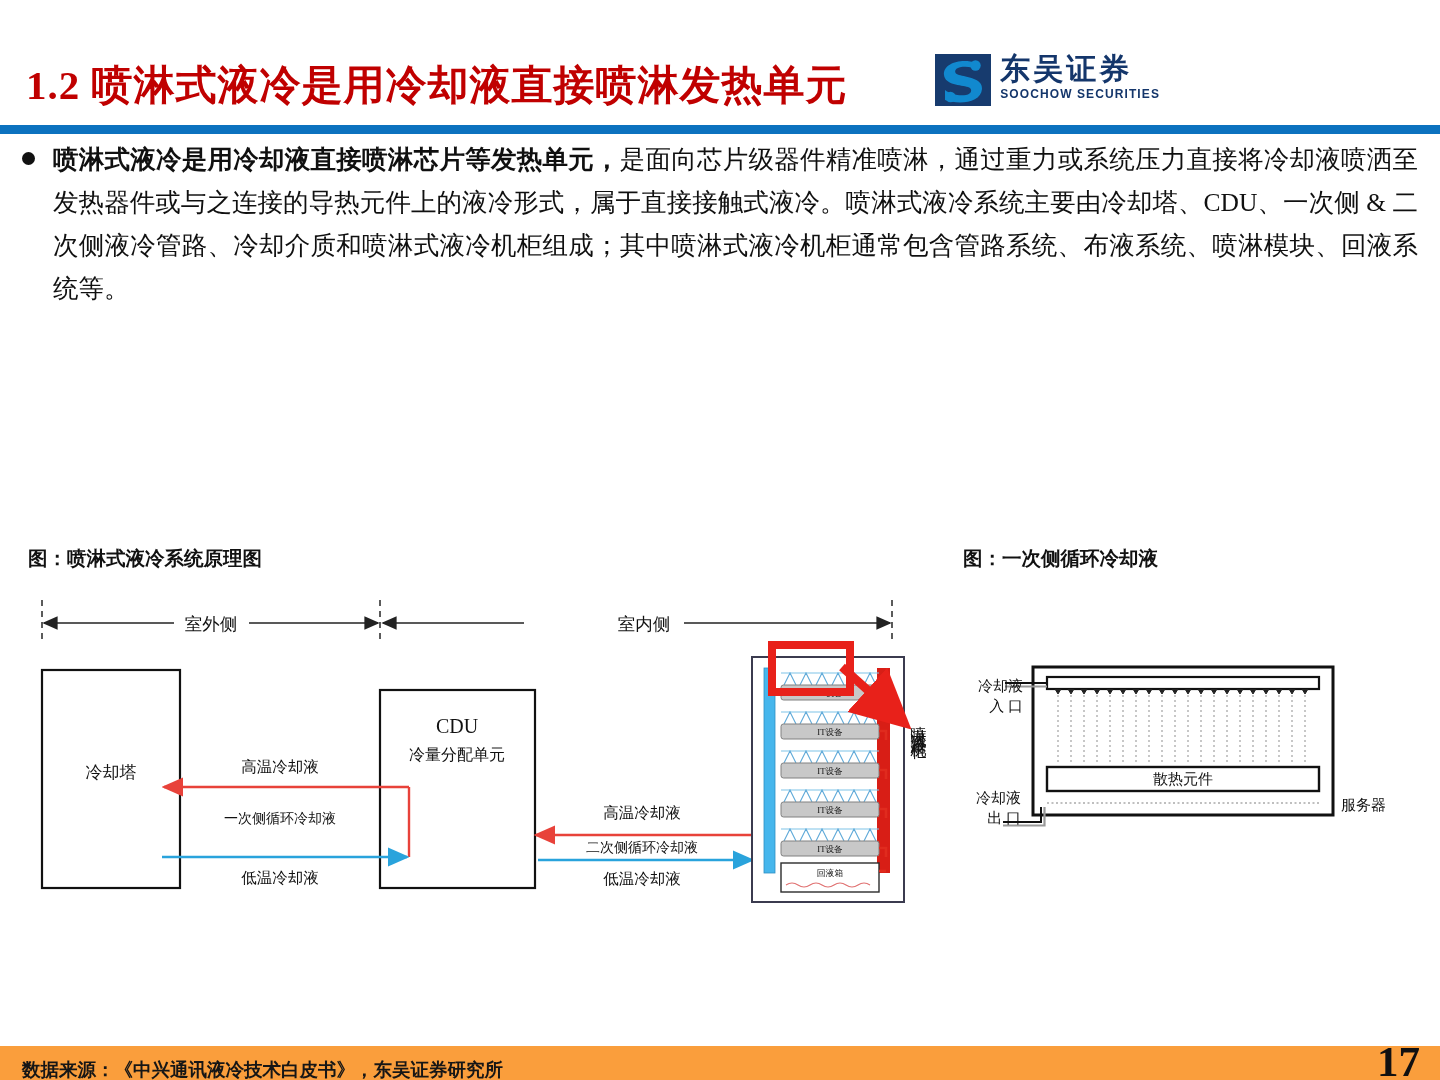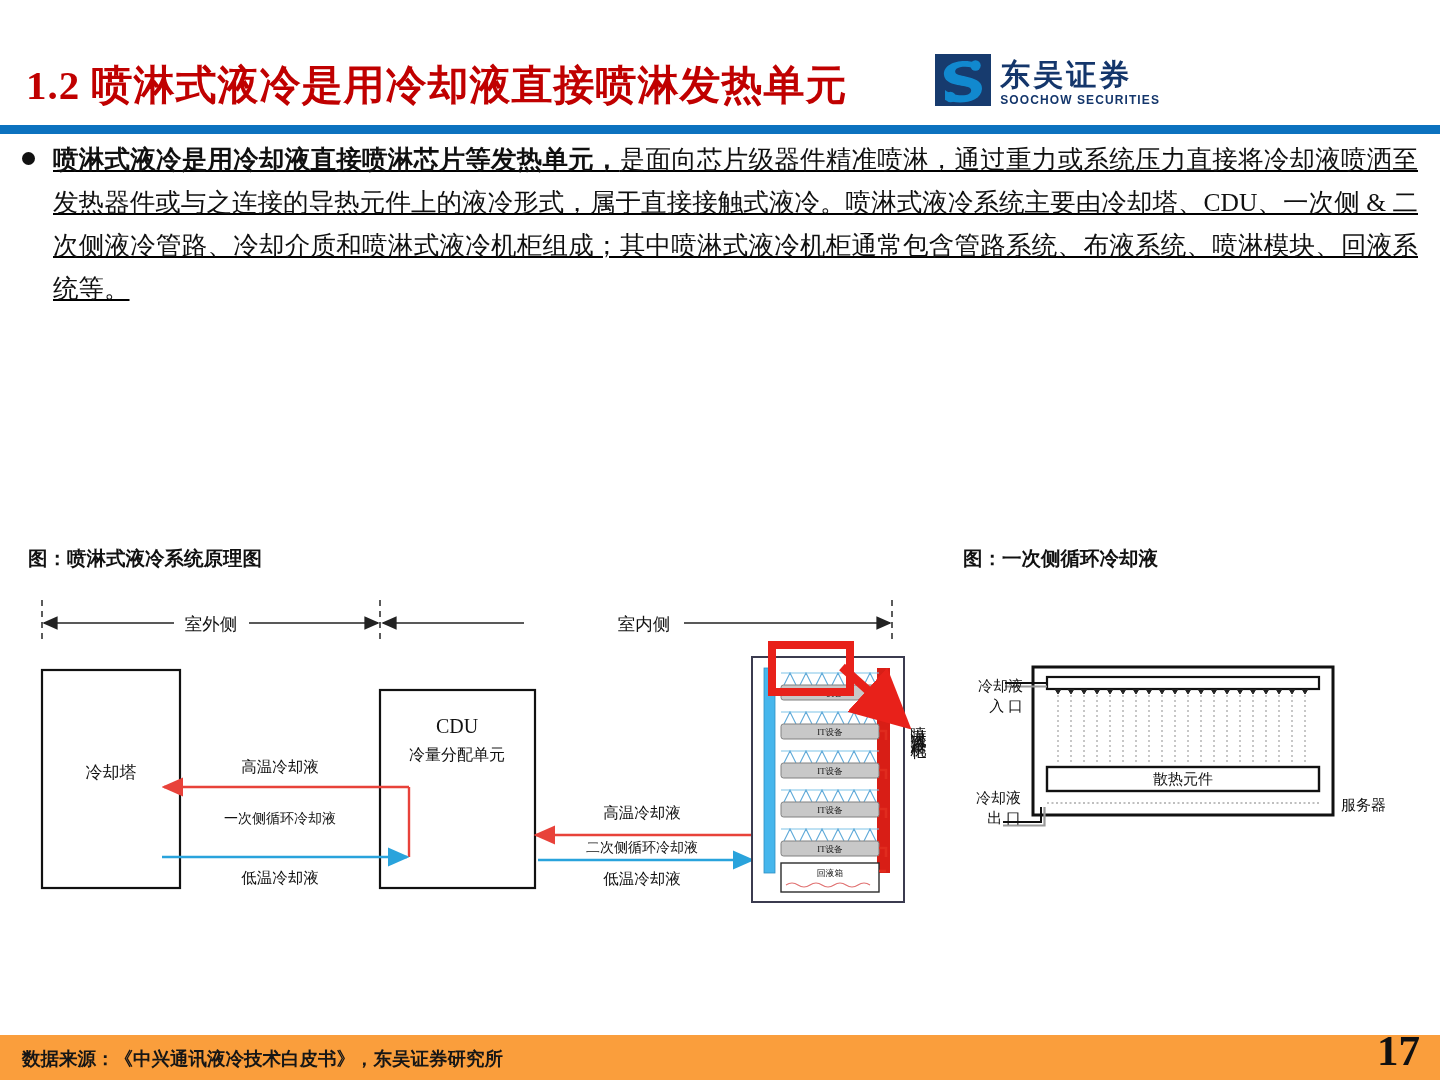--- a/index.html
+++ b/index.html
@@ -18,21 +18,21 @@
   #page-title{
     position:absolute;left:26px;top:58px;
     font-family:"Liberation Serif", serif;
     font-size:41px;font-weight:bold;
     color:#C00000;
     letter-spacing:1px;
     white-space:nowrap;
   }
   #logo{
     position:absolute;right:56px;top:54px;
-    display:flex;align-items:flex-end;gap:9px;
+    display:flex;align-items:flex-start;gap:9px;
   }
   #logo-mark{width:56px;height:52px;flex:0 0 auto;}
   #logo-text{display:flex;flex-direction:column;line-height:1;}
   #logo-cn{
     font-family:"Liberation Serif", serif;
     font-size:30px;font-weight:bold;color:#14366B;letter-spacing:3px;
   }
   #logo-en{
     font-family:"Liberation Sans", sans-serif;
     font-size:12px;font-weight:bold;color:#14366B;letter-spacing:1.1px;
@@ -43,21 +43,20 @@
     background:#0C72BF;
   }
 
   
   #content{
     position:absolute;left:0;top:138px;width:1440px;
   }
   .bullet-row{
     display:flex;align-items:flex-start;
     padding:0 22px 0 22px;
-    text-decoration:underline;
   }
   .bullet-dot{
     flex:0 0 auto;
     width:13px;height:13px;border-radius:50%;
     background:#111;
     margin-top:14px;margin-right:18px;
   }
   .bullet-text{
     flex:1 1 auto;
     font-family:"Liberation Serif", serif;
@@ -84,21 +83,21 @@
   #fig-left{position:absolute;left:24px;top:595px;width:910px;height:340px;}
   #fig-right{position:absolute;left:955px;top:655px;width:430px;height:215px;}
 
   .svg-txt{
     font-family:"Liberation Serif", serif;
     fill:#111;
   }
 
   
   #footer-bar{
-    position:absolute;left:0;bottom:0;width:1440px;height:45px;
+    position:absolute;left:0;bottom:0;width:1440px;height:34px;
     background:#FA9E3C;
   }
   #footer-src{
     position:absolute;left:22px;top:11px;
     font-family:"Liberation Serif", serif;
     font-size:18.5px;font-weight:bold;color:#161616;
     white-space:nowrap;
   }
   #page-num{
     position:absolute;right:20px;top:-9px;

